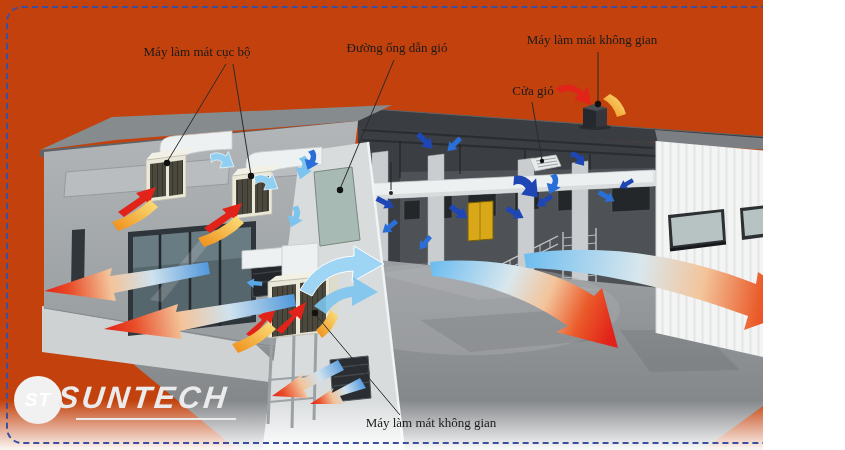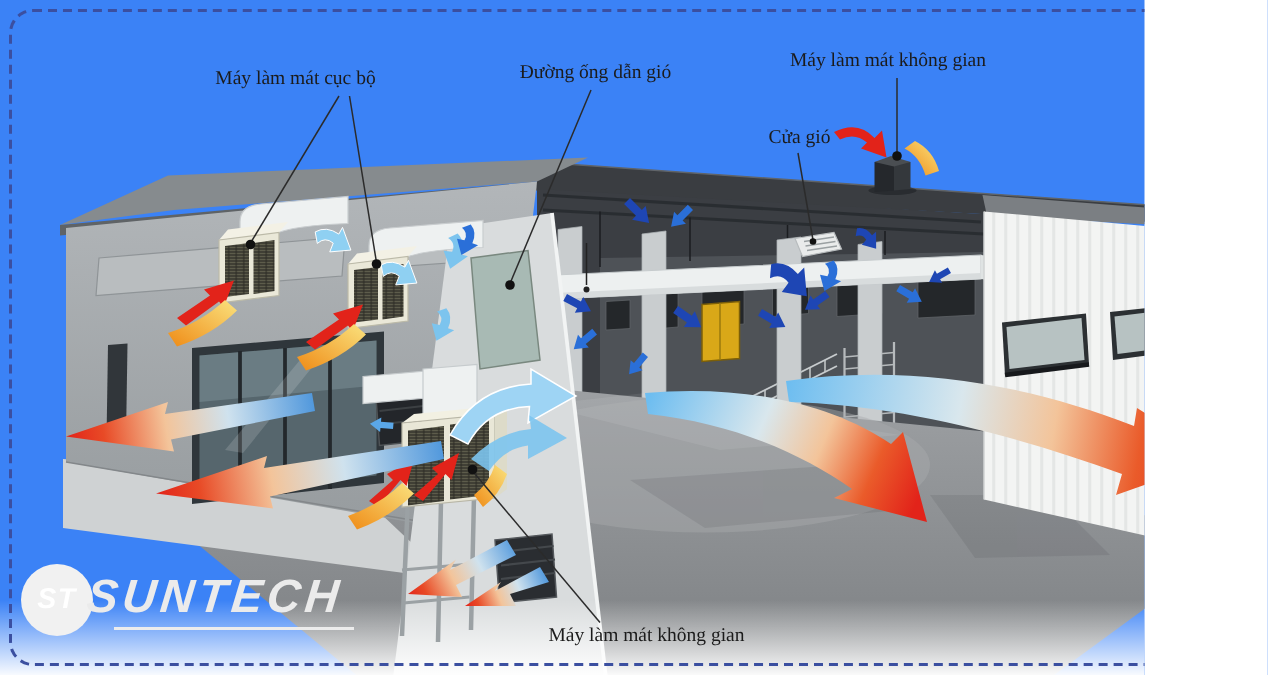--- a/index.html
+++ b/index.html
@@ -1,16 +1,16 @@
 <!DOCTYPE html>
 <html><head>
 <meta charset="utf-8">
 <style>
   html,body{margin:0;padding:0;background:#ffffff;}
-  .stage{position:relative;width:763px;height:450px;background:#3b82f6;overflow:hidden;
+  .stage{position:relative;width:763px;height:450px;background:#c2410c;overflow:hidden;
          font-family:"Liberation Serif",serif;}
   .frame{position:absolute;left:6px;top:6px;width:829px;height:434px;
          border:2px dashed #3b4fa0;border-radius:16px;pointer-events:none;}
   .art{position:absolute;left:0;top:0;}
   .wm{position:absolute;left:14px;top:374px;width:230px;height:60px;}
   .wm-circle{position:absolute;left:0;top:2px;width:48px;height:48px;border-radius:50%;
              background:#f1f1f1;display:flex;align-items:center;justify-content:center;}
   .wm-initials{font-family:"Liberation Sans",sans-serif;font-style:italic;font-weight:bold;
                font-size:19px;color:#ffffff;letter-spacing:1px;}
   .wm-text{position:absolute;left:44px;top:6px;font-family:"Liberation Sans",sans-serif;

